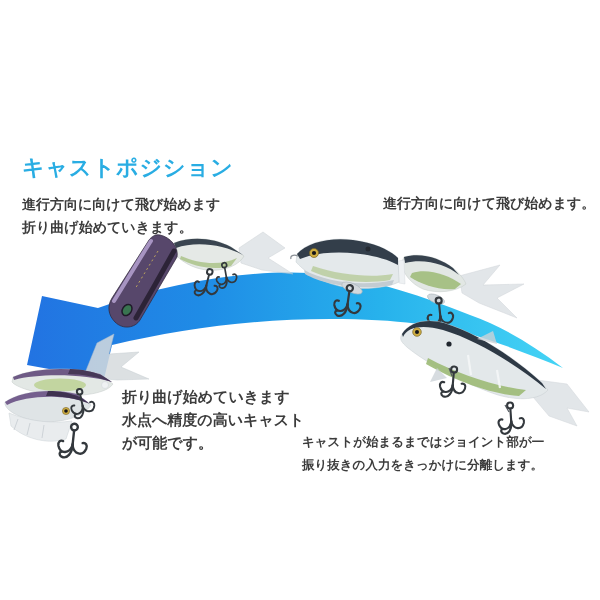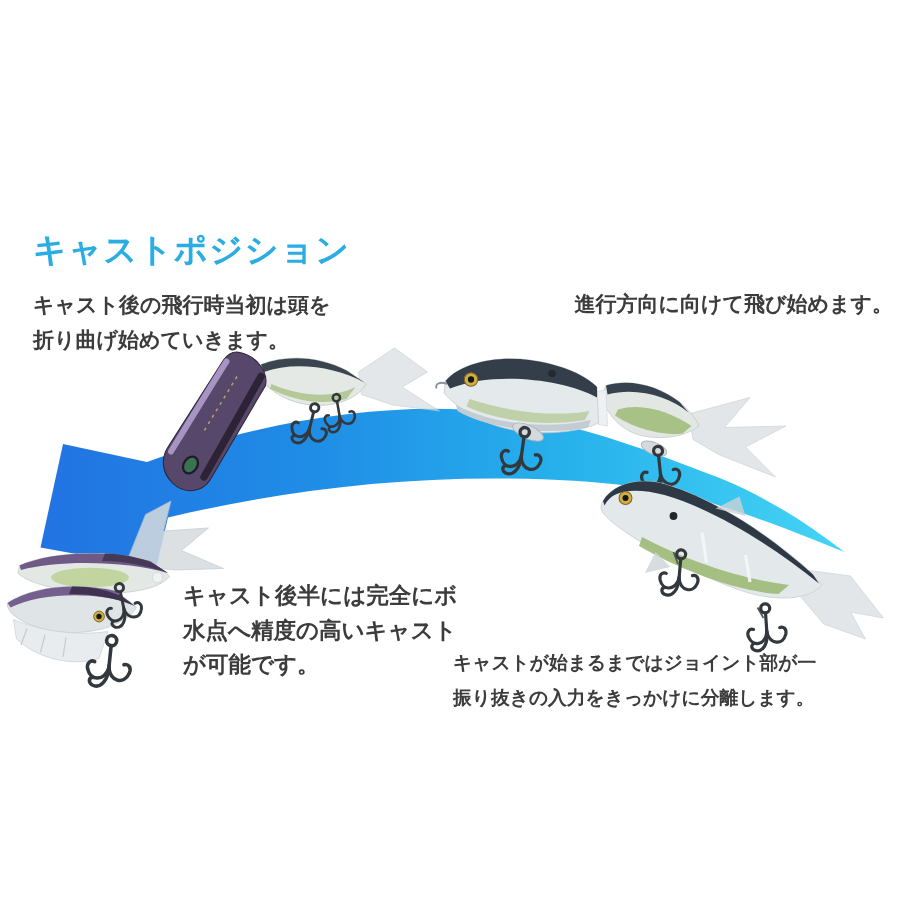--- a/index.html
+++ b/index.html
@@ -118,30 +118,30 @@
       <path d="M9,386 C28,394 52,397 72,394 L66,412 C46,418 24,411 11,399 Z" fill="#e8ecee" opacity="0.95" stroke="#c8ced3" stroke-width="0.5"></path>
       <path d="M18,392 L14,403 M30,396 L27,408 M44,398 L42,411" stroke="#c5cbd0" stroke-width="0.8" fill="none"></path>
       <use href="#treble" transform="translate(82,376) scale(1.15) rotate(-12)"></use>
       <use href="#treble" transform="translate(73,414) scale(1.4) rotate(6)"></use>
     </g>
   </svg>
 
   <h1 id="page-title" style="color: rgb(41, 173, 227);">キャストポジション</h1>
 
   <div class="caption" id="cap-tl">
-    <div class="ln">キャスト後の飛行時当初は頭を</div>
+    <div class="ln">進行方向に向けて飛び始めます</div>
     <div class="ln">折り曲げ始めていきます。</div>
   </div>
 
   <div class="caption" id="cap-tr">
     <div class="ln">進行方向に向けて飛び始めます。</div>
   </div>
 
   <div class="caption" id="cap-bl">
-    <div class="ln">キャスト後半には完全にボ</div>
+    <div class="ln">折り曲げ始めていきます</div>
     <div class="ln">水点へ精度の高いキャスト</div>
     <div class="ln">が可能です。</div>
   </div>
 
   <div class="caption" id="cap-br">
     <div class="ln">キャストが始まるまではジョイント部が一</div>
     <div class="ln">振り抜きの入力をきっかけに分離します。</div>
   </div>
 
 </div>

